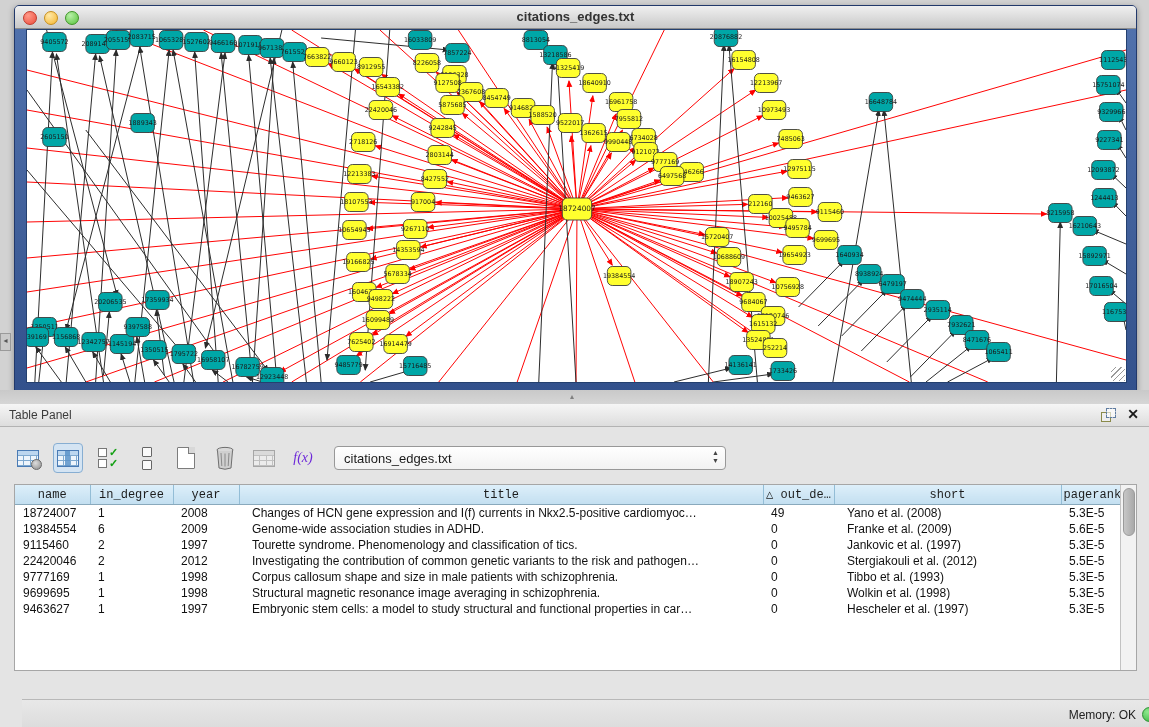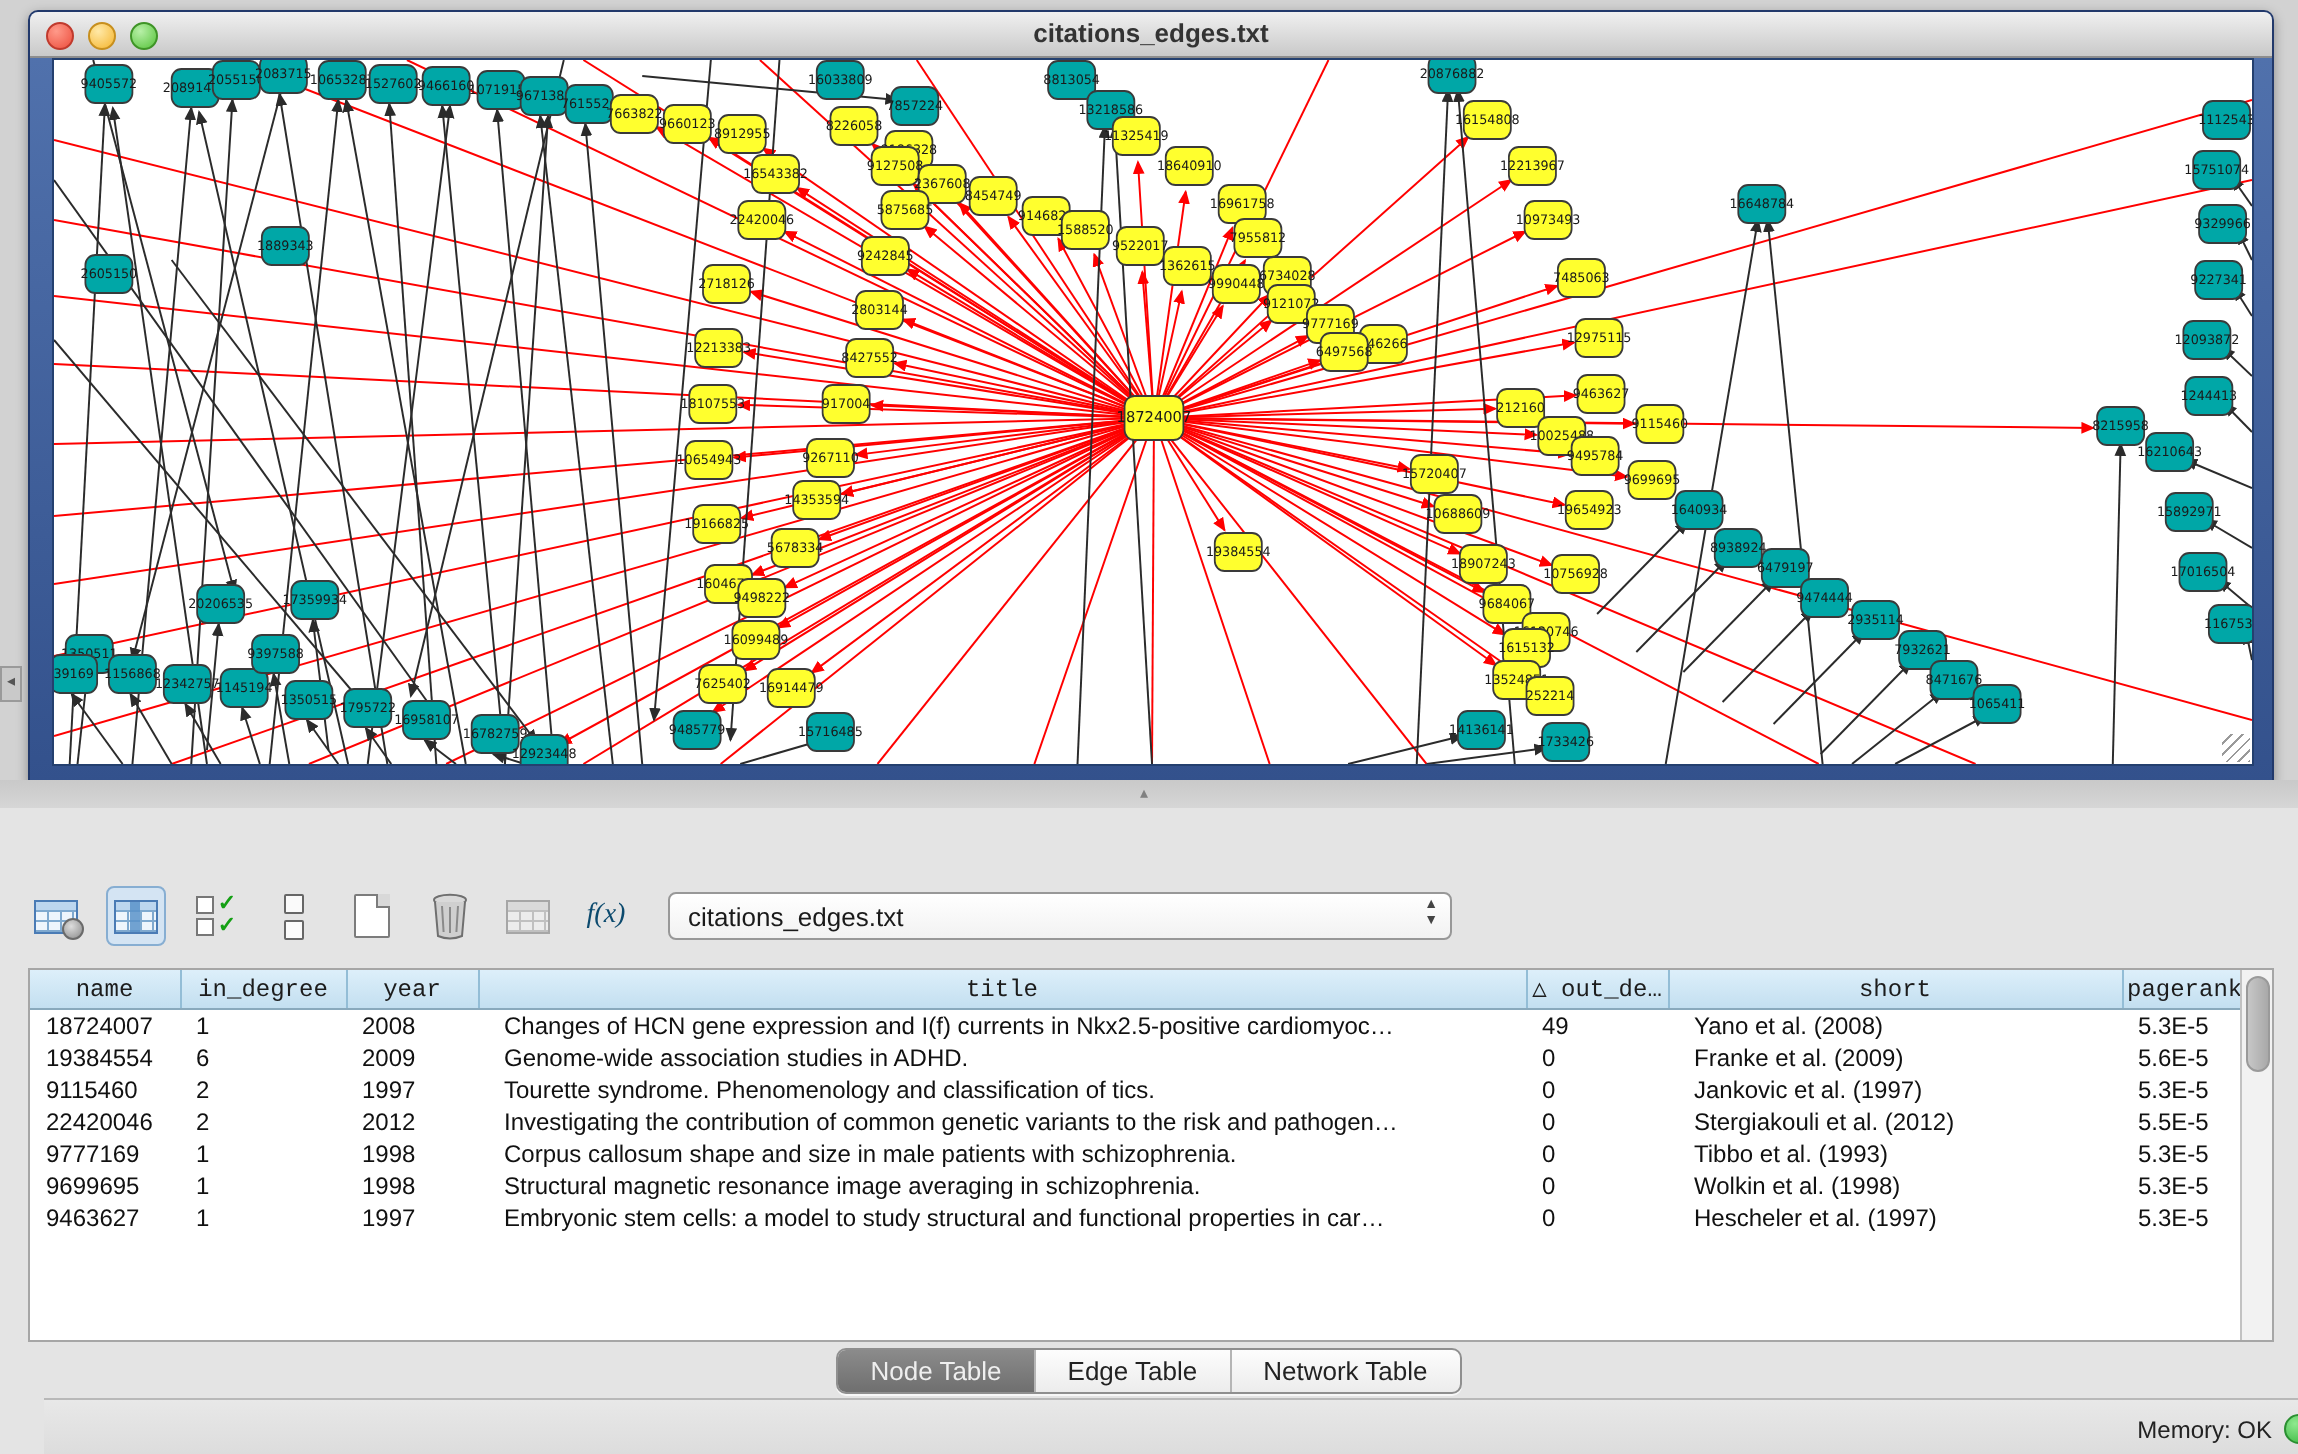--- a/index.html
+++ b/index.html
@@ -49,21 +49,21 @@
   .check-rows{display:flex;flex-direction:column;gap:2px;}
   .check-rows .row{display:flex;align-items:center;gap:2px;}
   .check-rows .box{width:7px;height:7px;border:1px solid #777;background:#fff;}
   .check-rows .tick{color:#14a014;font-size:11px;font-weight:bold;line-height:7px;}
   .cbx-col{display:flex;flex-direction:column;gap:3px;}
   .cbx-col .box{width:8px;height:8px;border:1px solid #666;background:#fafafa;border-radius:1px;}
   .doc-icon{width:16px;height:20px;background:#fff;border:1px solid #7c7c7c;position:relative;border-radius:1px;}
   .doc-icon:before{content:"";position:absolute;right:-1px;top:-1px;border-style:solid;border-width:0 6px 6px 0;
      border-color:transparent #e4e4e4 transparent transparent;}
   .doc-icon:after{content:"";position:absolute;right:-1px;top:-1px;width:6px;height:6px;border-left:1px solid #7c7c7c;border-bottom:1px solid #7c7c7c;background:#d8d8d8;}
-  .fx-label{font-family:"Liberation Serif",serif;font-style:italic;font-size:14px;color:#0c4a6e;}
+  .fx-label{font-family:"Liberation Serif",serif;font-style:italic;font-size:14px;color:#6d28d9;}
   .net-dropdown{margin-left:6px;width:390px;height:22px;border:1px solid #989898;border-radius:4px;
      background:linear-gradient(#ffffff,#f2f2f2);display:flex;align-items:center;position:relative;
      box-shadow:inset 0 1px 0 #fff;}
   .net-dropdown .val{font-size:13px;color:#1a1a1a;padding-left:9px;}
   .net-dropdown .stepper{position:absolute;right:6px;top:2px;font-size:7px;color:#444;line-height:8px;text-align:center;}
   
   .grid-box{position:absolute;left:14px;top:80px;width:1121px;height:185px;background:#fff;border:1px solid #a6a6a6;overflow:hidden;}
   .grid{width:1106px;border-collapse:collapse;table-layout:fixed;}
   .grid th{height:19px;background:linear-gradient(#ddeffa,#c3dff0);border-right:1px solid #93bdd6;border-bottom:1px solid #89a9bc;
      font-size:12px;font-weight:normal;color:#1c1c1c;text-align:center;padding:0 2px;overflow:hidden;white-space:nowrap;font-family:Liberation Mono, monospace;}
@@ -746,20 +746,30 @@
     <div class="resize-grip"></div>
   </div>
 </div>
 <div class="edge-tab">◂</div>
 
 <div class="divider">
     <span class="grip">▴</span>
   </div>
 
 <div class="table-panel">
+  <div class="panel-header">
+    <span class="panel-title">Table Panel</span>
+    <span class="panel-icons">
+      <span class="float-icon">
+          <span class="sq1"></span>
+          <span class="sq2"></span>
+        </span>
+      <span class="close-x">✕</span>
+    </span>
+  </div>
 
   <div class="toolbar">
     <span class="tool-btn">
         <span class="mini-table">
           <span class="gear"></span>
         </span>
       </span>
     <span class="tool-btn selected">
         <span class="mini-table">
           <span class="colsel"></span>
@@ -891,27 +901,20 @@
             <td class="short-cell">Hescheler et al. (1997)</td>
             <td>5.3E-5</td>
           </tr>
         </tbody>
     </table>
     <div class="vscroll">
         <div class="thumb"></div>
       </div>
   </div>
 
-  <div class="seg-wrap">
-    <div class="seg" id="seg-tabs">
-        <span class="seg-btn active">Node Table</span>
-        <span class="seg-btn">Edge Table</span>
-        <span class="seg-btn">Network Table</span>
-      </div>
-  </div>
 
   <div class="status-bar">
     <span class="mem">
       <span>Memory: OK</span>
       <span class="mem-dot"></span>
     </span>
   </div>
 </div>
 
 </body></html>

